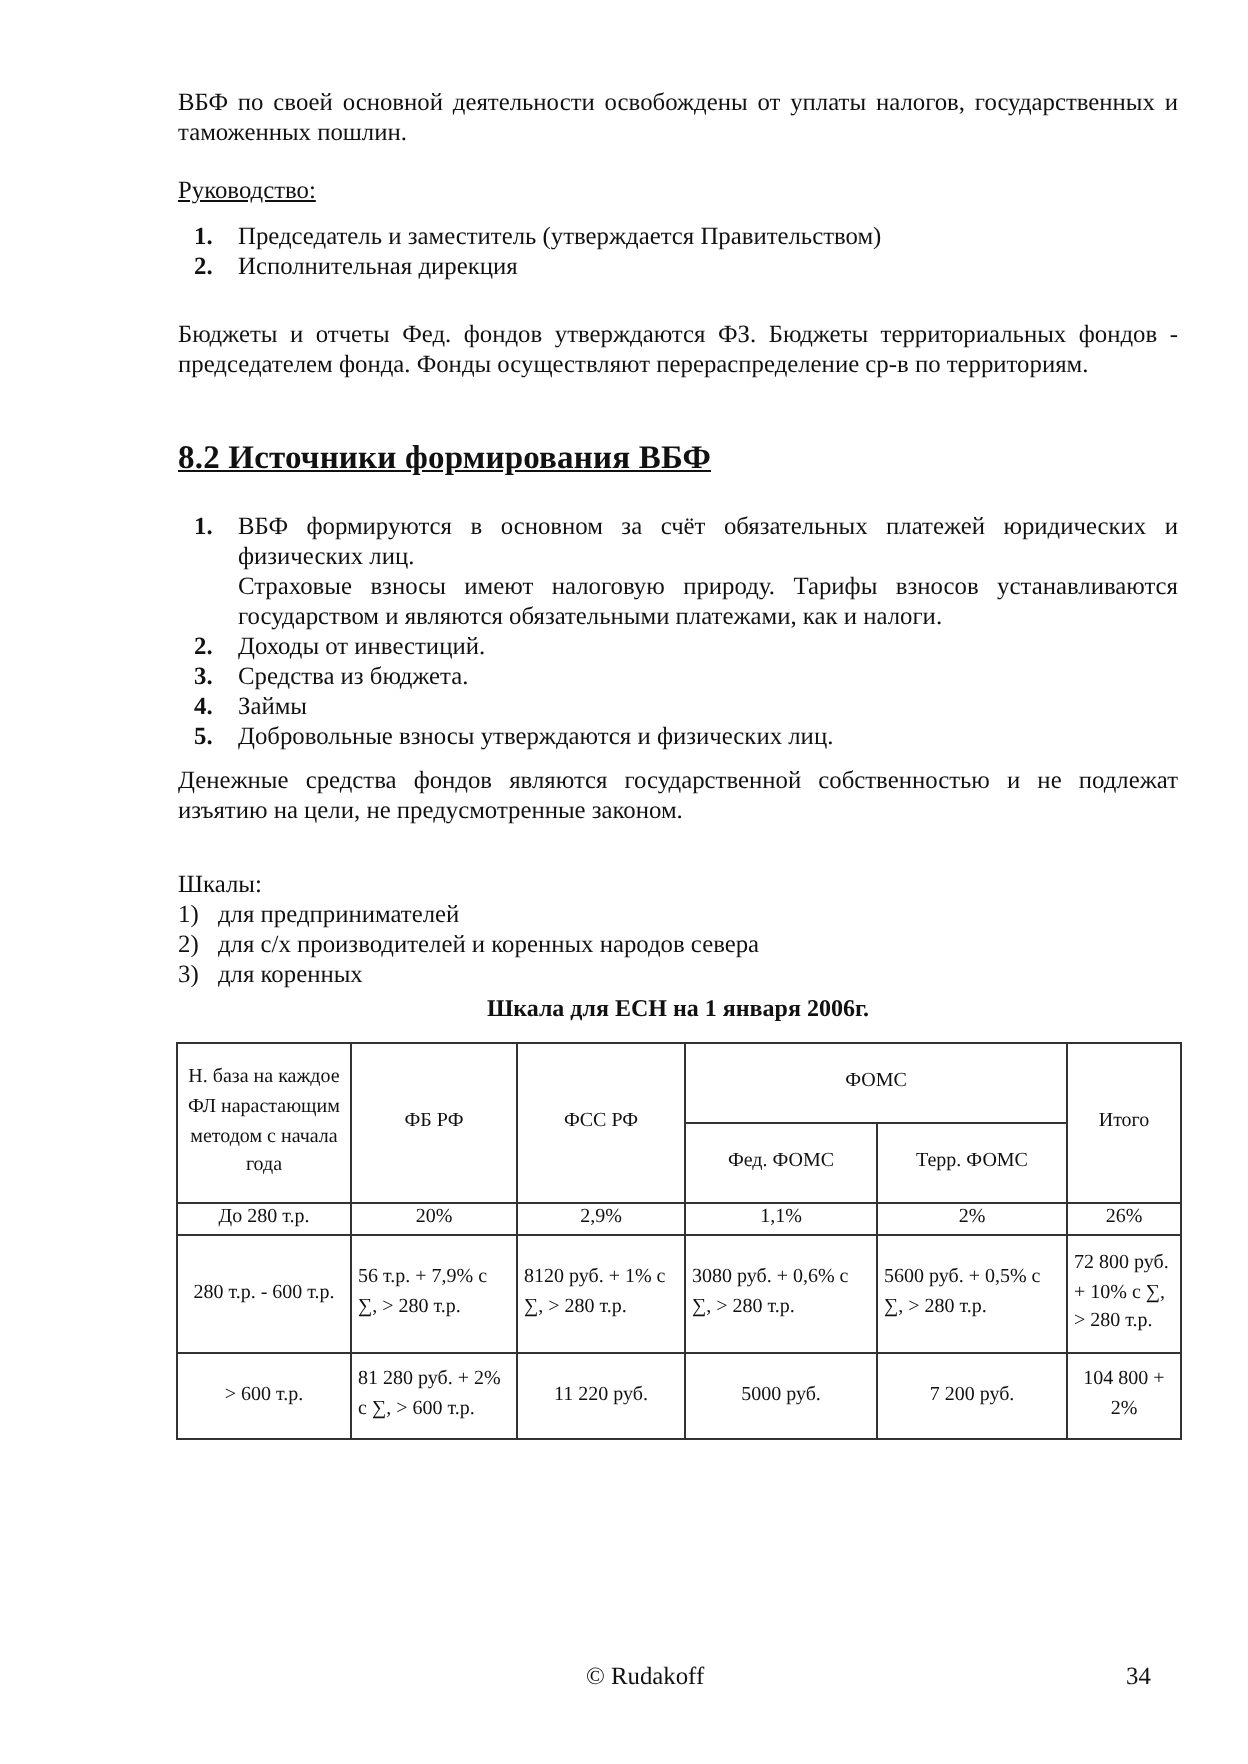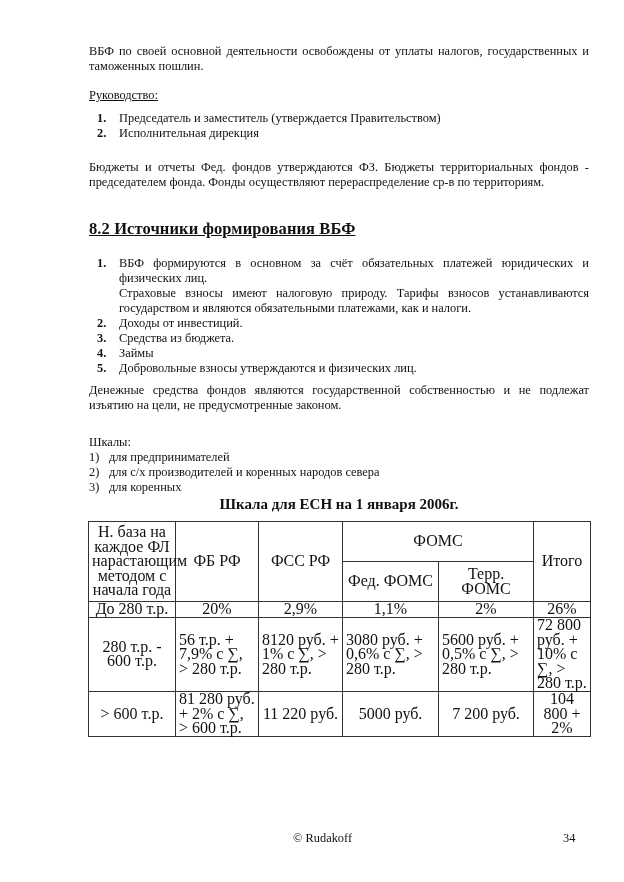--- a/index.html
+++ b/index.html
@@ -19,25 +19,25 @@
   .list.plain li .num { left: 0; font-weight: normal; }
   .list li .txt { display: block; text-align: justify; text-align-last: left; }
   .list li .sub { display: block; text-align: justify; text-align-last: left; }
   h2.section {
     position: absolute; left: 89px; top: 221px; margin: 0;
     font-size: 16.5px; font-weight: bold; text-decoration: underline;
     letter-spacing: 0.1px;
   }
   .caption {
     position: absolute; left: 89px; width: 500px; top: 497px; margin: 0;
-    text-align: center; font-weight: bold; font-size: 15px;
+    text-align: center; font-weight: bold; font-size: 12px;
   }
   table.esn {
     position: absolute; left: 88px; top: 521px; width: 502px;
-    border-collapse: collapse; table-layout: fixed; font-size: 16px; line-height: 14.6px;
+    border-collapse: collapse; table-layout: fixed; font-size: 10px; line-height: 14.6px;
   }
   table.esn td, table.esn th {
     border: 1px solid #333; padding: 0 3px; vertical-align: middle; font-weight: normal;
   }
   table.esn th { text-align: center; }
   .lft { text-align: left; }
   .ctr { text-align: center; }
   .footer-l { position: absolute; left: 293px; top: 831px; font-size: 12.4px; }
   .footer-r { position: absolute; left: 563px; top: 831px; font-size: 12.4px; }
 </style>

